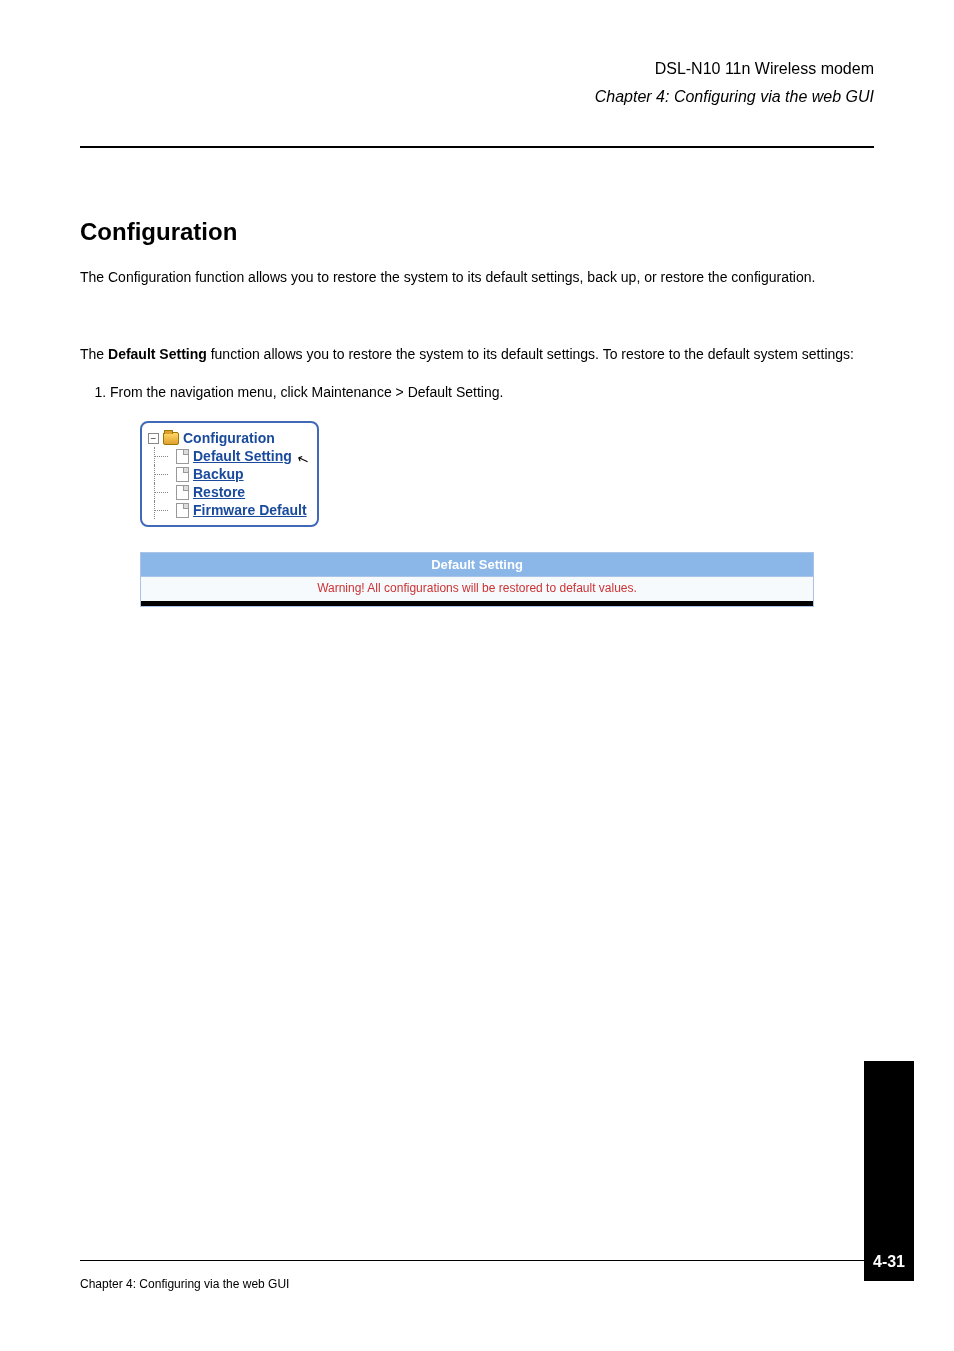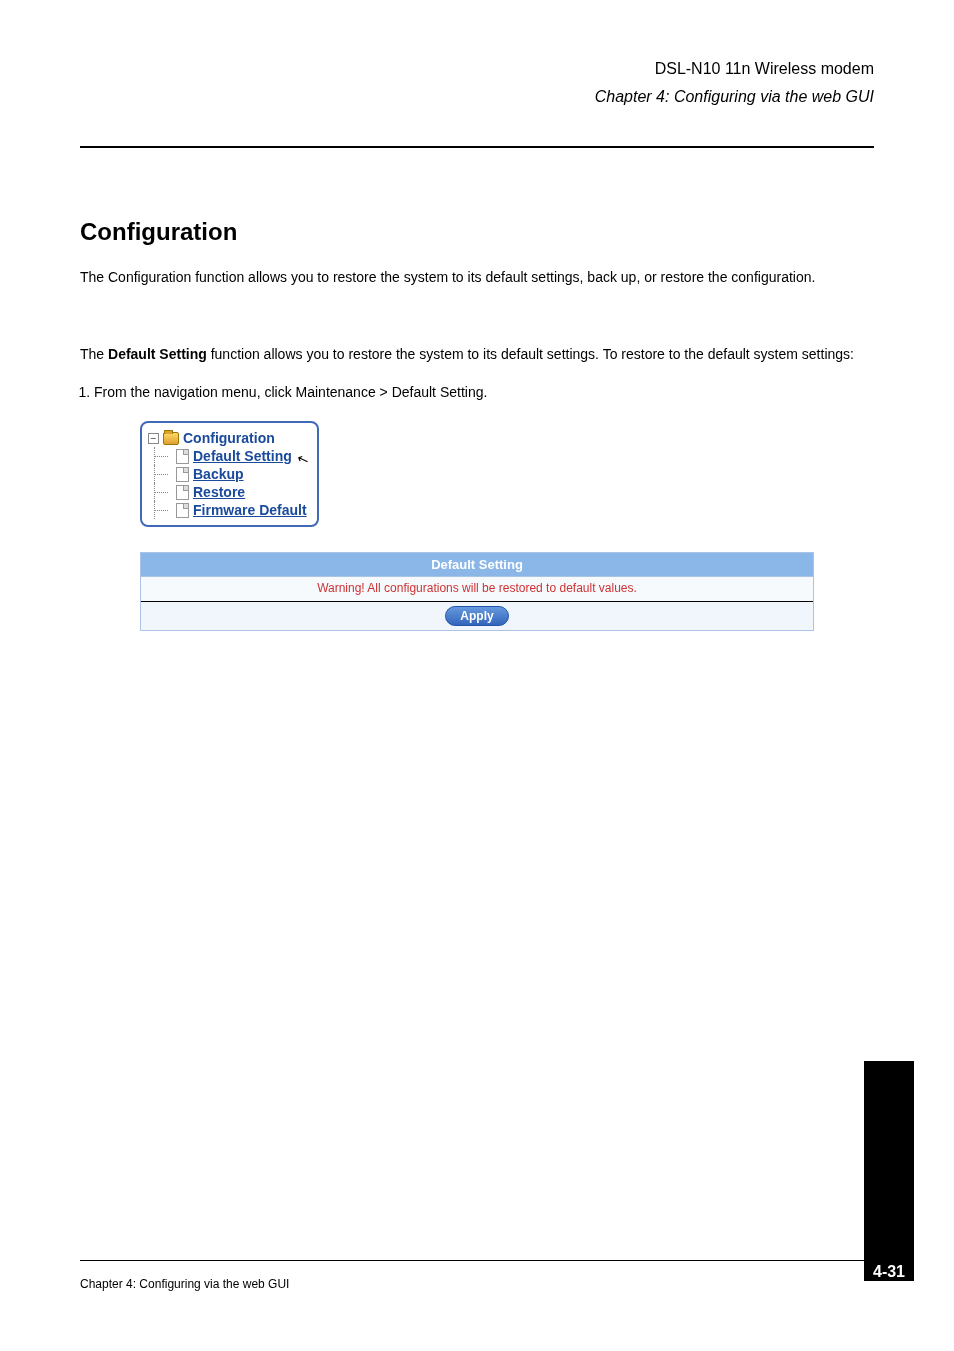--- a/index.html
+++ b/index.html
@@ -49,21 +49,21 @@
     }
     .body-text {
       font-size: 14px;
       line-height: 1.6;
       margin-bottom: 15px;
     }
     .bold-inline {
       font-weight: bold;
     }
     ol {
-      margin-left: 14px;
+      margin-left: 30px;
       font-size: 14px;
       line-height: 1.6;
     }
     ol li {
       margin-bottom: 8px;
     }
     .tree-container {
       border: 2px solid #4169b8;
       border-radius: 8px;
       display: inline-block;
@@ -186,21 +186,21 @@
       text-align: center;
       font-size: 13px;
       font-weight: bold;
       padding: 4px;
       border-bottom: 1px solid #aac4e8;
     }
     .panel-warning {
       text-align: center;
       padding: 4px;
       background: #f7fafd;
-      border-bottom: 1px solid #000000;
+      border-bottom: 5px solid #000000;
     }
     .panel-warning div {
       color: #cc3333;
       font-size: 12px;
       line-height: 1.3;
     }
     .panel-apply-row {
       text-align: center;
       padding: 4px;
       background: #f0f6fc;
@@ -226,20 +226,21 @@
       position: absolute;
       right: 40px;
       bottom: 70px;
       width: 50px;
       height: 220px;
       background: #000;
       color: #fff;
       display: flex;
       align-items: flex-end;
       justify-content: center;
+      padding-bottom: 10px;
     }
     .page-number-text {
       font-size: 16px;
       font-weight: bold;
     }
     .footer-text {
       position: absolute;
       bottom: 60px;
       left: 80px;
       font-size: 12px;
@@ -291,23 +292,20 @@
         <span class="file-icon"></span>
         <span class="tree-link">Firmware Default</span>
       </div>
     </div>
 
     <div class="panel-container">
       <div class="panel-header">Default Setting</div>
       <div class="panel-warning">
         <div>Warning! All configurations will be restored to default values.</div>
       </div>
-      <div class="panel-apply-row">
-        <button class="apply-button">Apply</button>
-      </div>
     </div>
 
   </div>
 </div>
 
 <div class="footer-line"></div>
 <div class="footer-text">Chapter 4: Configuring via the web GUI</div>
 <div class="page-number-tab">
   <span class="page-number-text">4-31</span>
 </div>

